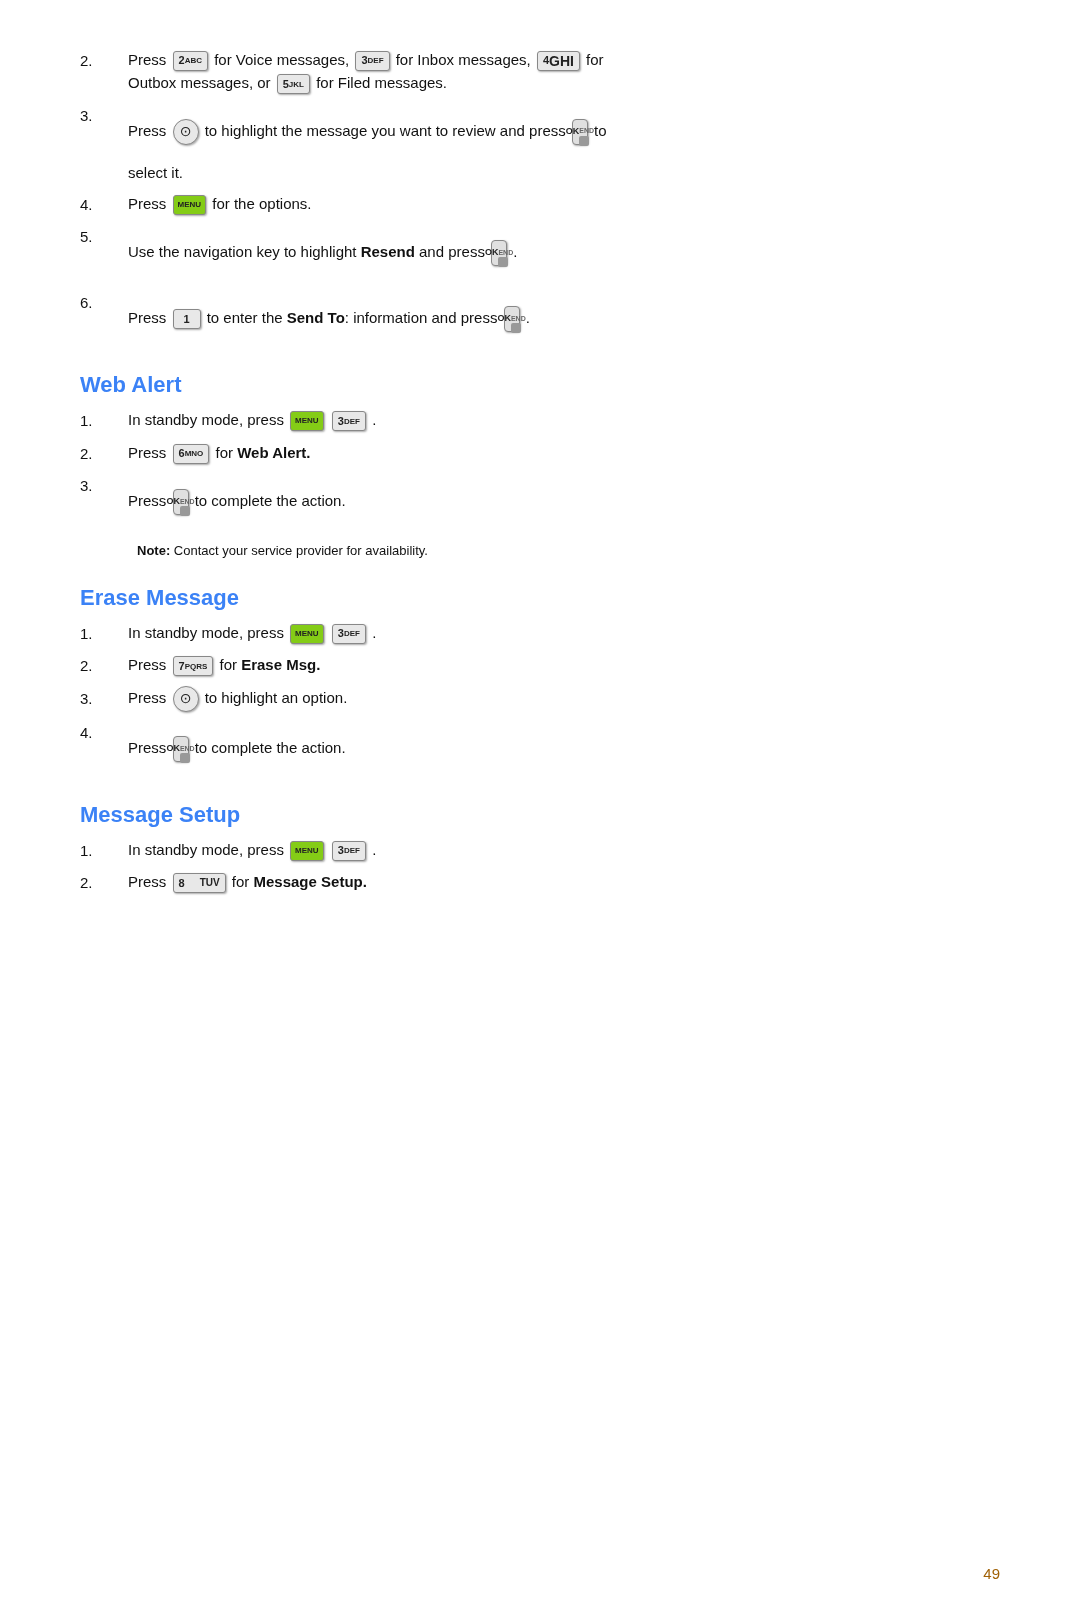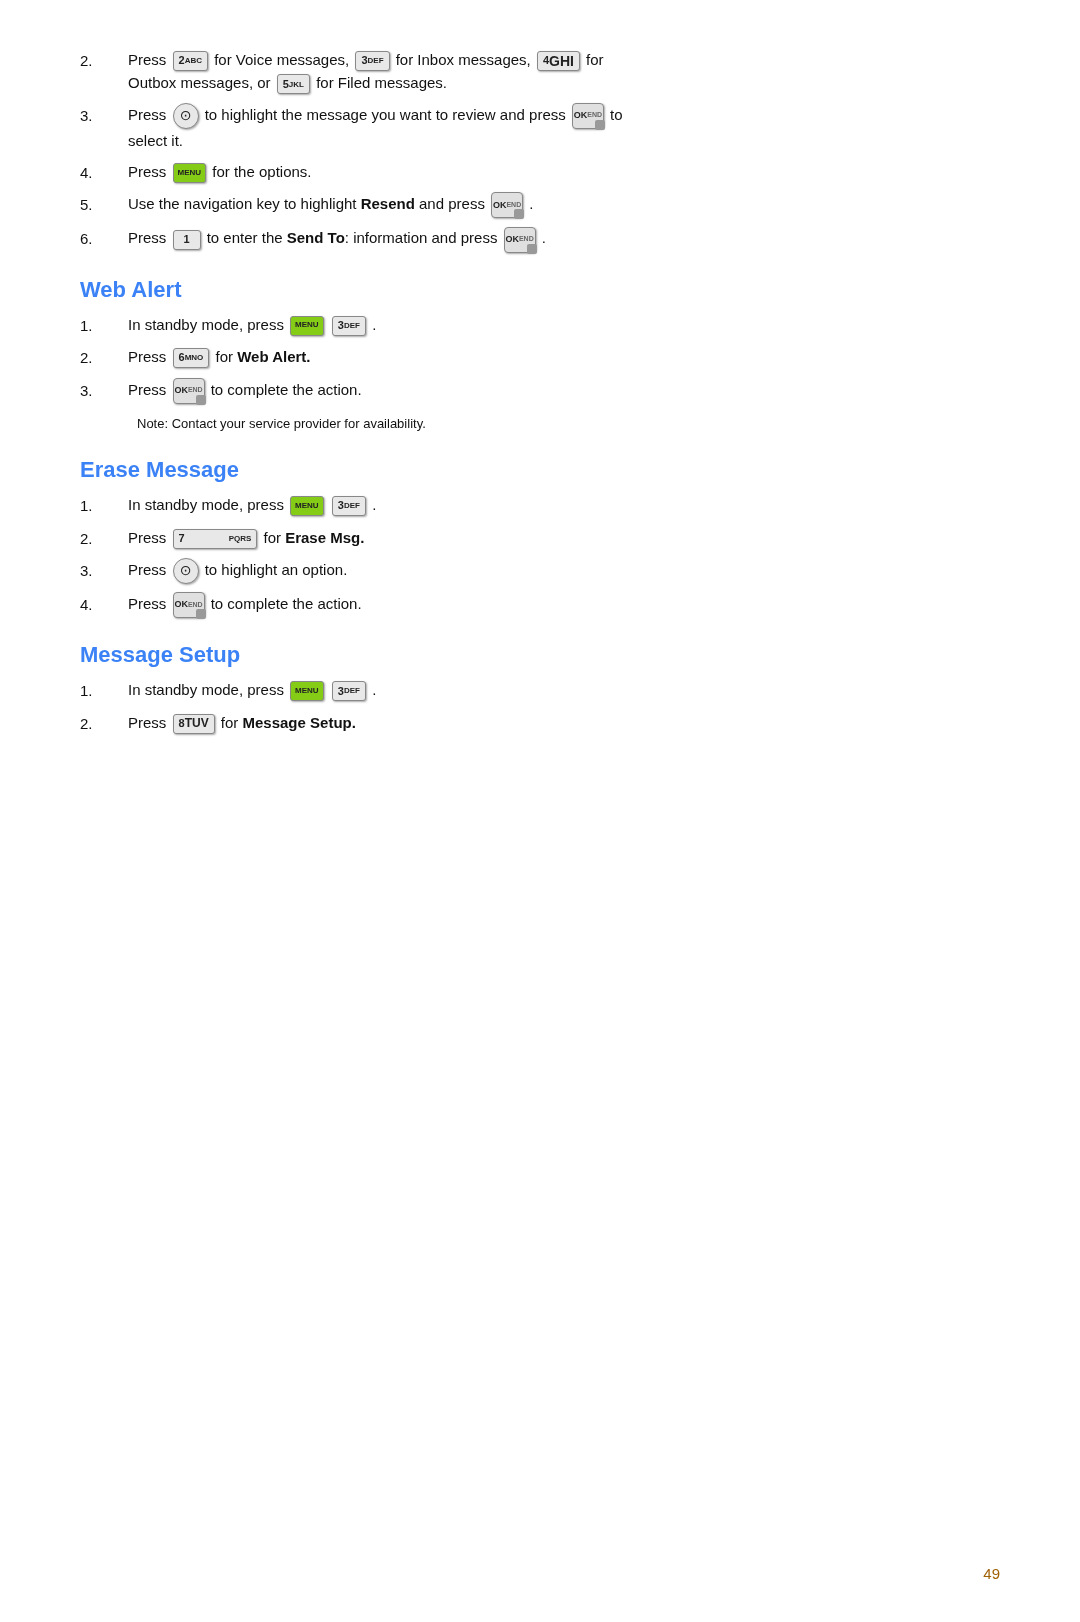--- a/index.html
+++ b/index.html
@@ -56,21 +56,21 @@
       margin-bottom: 10px;
     }
 
     .note-text {
       font-size: 13px;
       line-height: 1.5;
       margin-left: 48px;
       margin-bottom: 10px;
     }
     .note-text strong {
-      font-weight: normal;
+      font-weight: bold;
       padding-left: 9px;
     }
 
     
     .key-btn {
       display: inline-flex;
       align-items: center;
       justify-content: center;
       border: 1.5px solid #888;
       border-radius: 3px;
@@ -106,23 +106,23 @@
     .key-btn-ok {
       display: inline-flex;
       align-items: center;
       justify-content: center;
       border: 1.5px solid #888;
       border-radius: 4px;
       background: #e0e0e0;
       font-size: 10px;
       color: #222;
       padding: 2px 4px;
-      margin: 0 2px;
+      margin: 16px 2px;
       vertical-align: middle;
-      width: 32px;
+      width: 16px;
       height: 26px;
       box-shadow: 1px 1px 2px #aaa;
       position: relative;
     }
     .key-btn-ok::after {
       content: '';
       position: absolute;
       right: -2px;
       bottom: -2px;
       width: 10px;
@@ -255,21 +255,21 @@
         <span class="key-menu" style="font-size:8px;">MENU</span>
         <span> </span>
         <span class="key-btn">3<sub style="font-size:8px;">DEF</sub></span>
         <span>.</span>
       </span>
     </li>
     <li>
       <span class="step-num">2.</span>
       <span class="step-content">
         <span>Press </span>
-        <span class="key-btn">7<sub style="font-size:8px;margin-left:44px;">PQRS</sub></span>
+        <span class="key-btn">7<sub style="font-size:8px;">PQRS</sub></span>
         <span> for <strong>Erase Msg.</strong></span>
       </span>
     </li>
     <li>
       <span class="step-num">3.</span>
       <span class="step-content">
         <span>Press </span>
         <span class="key-btn-round" style="font-size:14px;">⊙</span>
         <span> to highlight an option.</span>
       </span>
@@ -295,20 +295,20 @@
         <span class="key-menu" style="font-size:8px;">MENU</span>
         <span> </span>
         <span class="key-btn">3<sub style="font-size:8px;">DEF</sub></span>
         <span>.</span>
       </span>
     </li>
     <li>
       <span class="step-num">2.</span>
       <span class="step-content">
         <span>Press </span>
-        <span class="key-btn">8<sub style="font-size:12px;">TUV</sub></span>
+        <span class="key-btn">8<sub style="font-size:10px;margin-left:15px;">TUV</sub></span>
         <span> for <strong>Message Setup.</strong></span>
       </span>
     </li>
   </ol>
 </div>
 
 <div class="page-number">49</div>
 
 </body></html>

